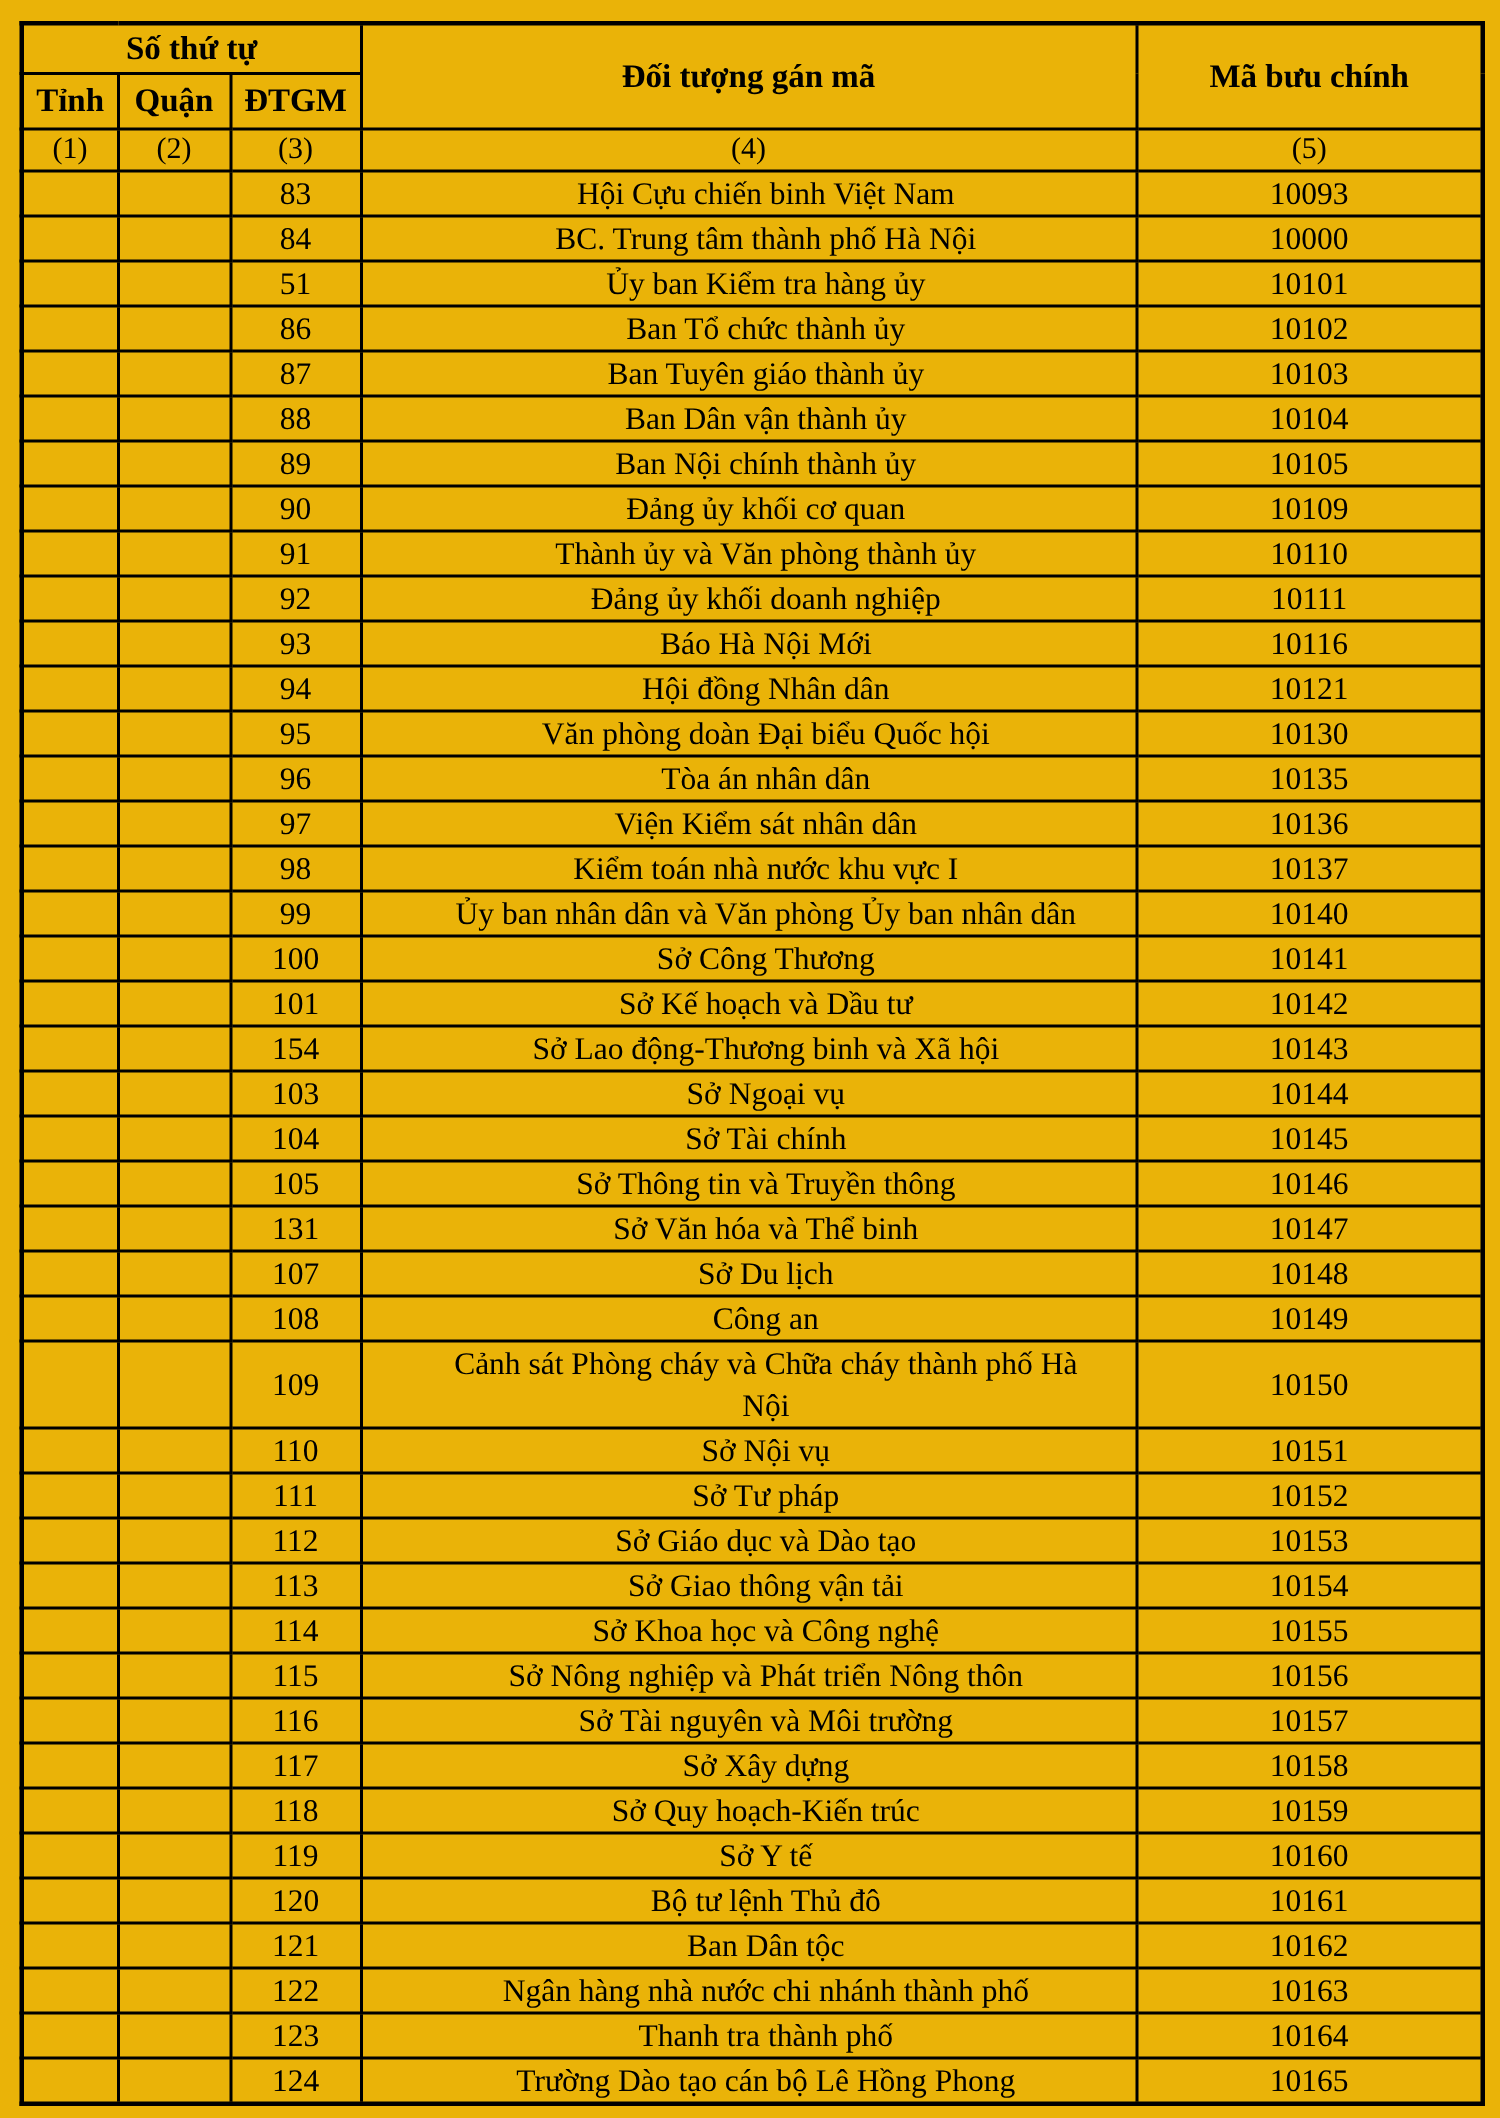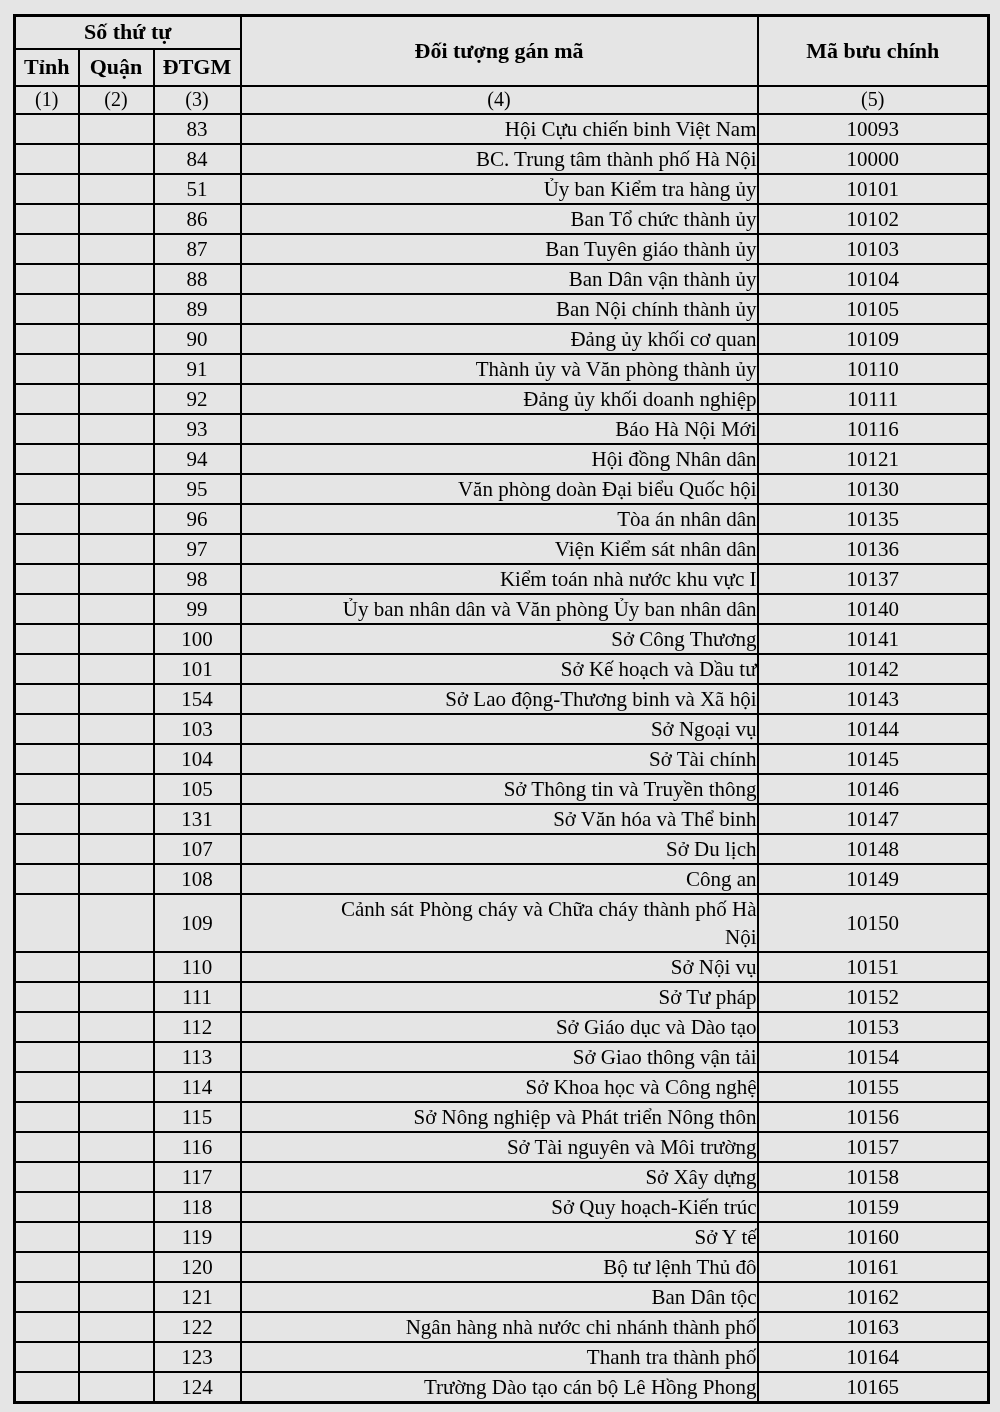--- a/index.html
+++ b/index.html
@@ -9,21 +9,21 @@
   }
   body {
     width: 1000px; height: 1412px;
     font-family: "Liberation Serif", "DejaVu Serif", serif;
     color: #000000;
     position: relative;
   }
   .page {
     position: relative;
     width: 1000px; height: 1412px;
-    background: #e5e5e5;
+    background: #eab308;
     overflow: hidden;
   }
   table.doc-table {
     position: absolute;
     left: 13px; top: 14px;
     width: 974px;
     border-collapse: collapse;
     table-layout: fixed;
     border: 3px solid #000000;
   }
@@ -47,21 +47,21 @@
     font-weight: normal;
     font-size: 20px;
   }
   tbody td {
     height: 28px;
     font-size: 21px;
     line-height: 28px;
   }
   td.col-stt, td.col-code { text-align: center; }
   td.col-object {
-    text-align: right;
+    text-align: center;
     padding-left: 23px;
     white-space: pre-line;
   }
 </style>
 </head>
 <body>
 
 <div class="page">
   <table class="doc-table">
     <colgroup>

